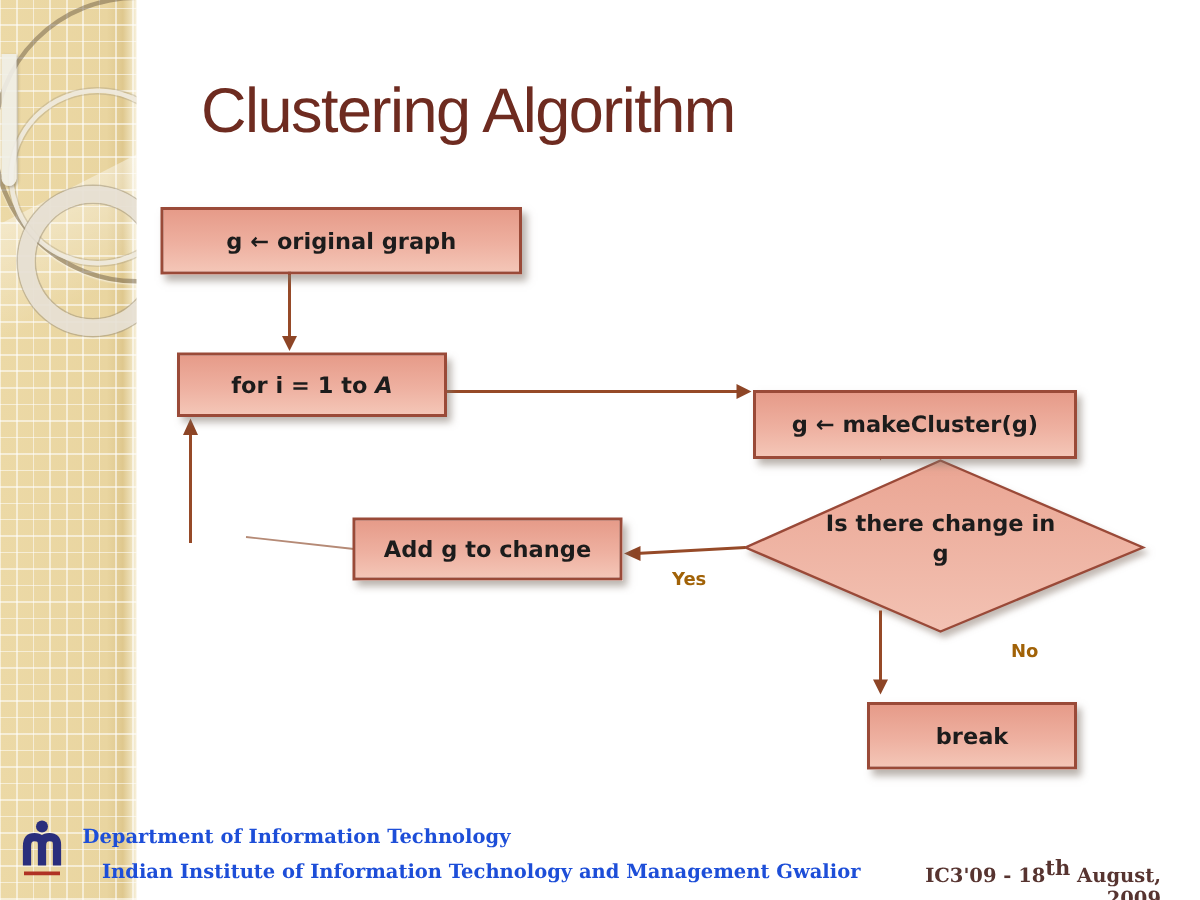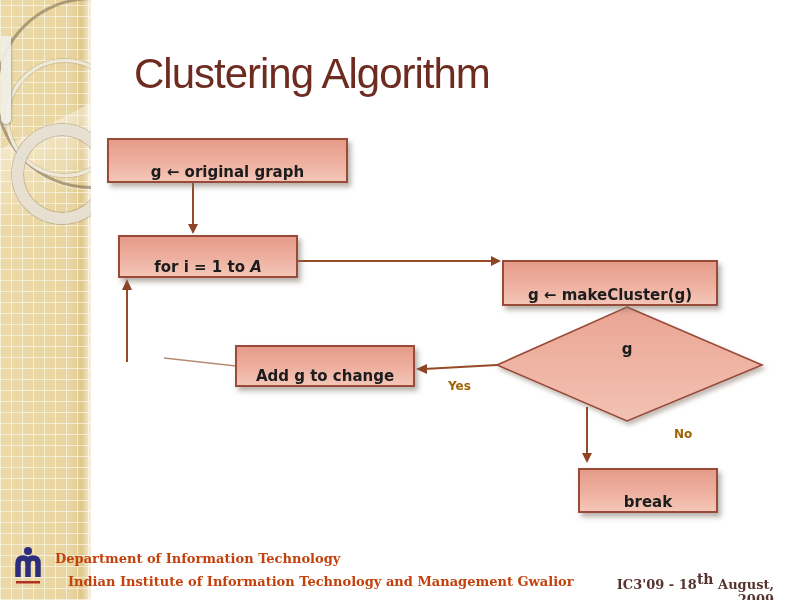--- a/index.html
+++ b/index.html
@@ -46,21 +46,21 @@
     position:absolute;left:134px;top:50px;width:560px;
     font-size:42px;letter-spacing:-1px;color:#6e2b20;
     font-family:"Liberation Sans",sans-serif;
   }
   
   .node{
     position:absolute;z-index:2;
     background:linear-gradient(180deg,#e69b89 0%,#eeb0a0 55%,#f4c6b7 100%);
     border:2px solid #9a4a38;
     box-shadow:3px 4px 5px rgba(128,114,104,.55);
-    display:flex;align-items:flex-end;justify-content:center;
+    display:flex;align-items:center;justify-content:center;
     font-size:15px;font-weight:700;color:#1c1c1c;
     font-family:"DejaVu Sans","Liberation Sans",sans-serif;
   }
   .node-start{left:107px;top:138px;width:237px;height:41px;}
   .node-loop{left:118px;top:235px;width:176px;height:39px;}
   .node-makecluster{left:502px;top:232px;width:212px;height:42px;margin-top:28px;}
   .node-add{left:235px;top:345px;width:176px;height:38px;}
   .node-break{left:578px;top:468px;width:136px;height:41px;}
   .var-italic{font-style:italic;}
   
@@ -73,21 +73,21 @@
   .edge-label{
     position:absolute;z-index:2;font-size:12px;font-weight:700;color:#a16207;
     font-family:"DejaVu Sans","Liberation Sans",sans-serif;
   }
   .label-yes{left:448px;top:379px;}
   .label-no{left:674px;top:427px;}
   
   .connector-layer{position:absolute;left:0;top:0;z-index:1;}
   
   .footer-text{
-    position:absolute;z-index:3;color:#c2410c;font-weight:700;
+    position:absolute;z-index:3;color:#1d4ed8;font-weight:700;
     font-family:"DejaVu Serif","Liberation Serif",serif;font-size:13px;
   }
   .footer-dept{left:55px;top:551px;}
   .footer-inst{left:68px;top:574px;}
   .footer-date{left:604px;top:571px;color:#573430;font-size:13px;width:170px;text-align:right;}
   .footer-date sup{font-size:14px;}
   .logo{position:absolute;left:12px;top:545px;z-index:3;}
 </style>
 </head>
 <body>
@@ -152,20 +152,21 @@
 
   <div class="node node-add">
     <span>Add g to change</span>
   </div>
 
   <div class="node node-break">
     <span>break</span>
   </div>
 
   <div class="diamond-text">
+    <div>Is there change in</div>
     <div>g</div>
   </div>
 
   <div class="edge-label label-yes">Yes</div>
   <div class="edge-label label-no">No</div>
 
   <svg class="logo" width="32" height="42" viewBox="0 0 32 42">
     <circle cx="16" cy="6" r="4" fill="#2a2e7c"></circle>
     <path d="M6,32 L6,19 Q6,13 11,13 Q16,13 16,18 L16,32 M16,19 Q16,13 21,13 Q26,13 26,18 L26,32" stroke="#2a2e7c" stroke-width="5.5" fill="none"></path>
     <rect x="4" y="36" width="24" height="2.5" fill="#b03224"></rect>

